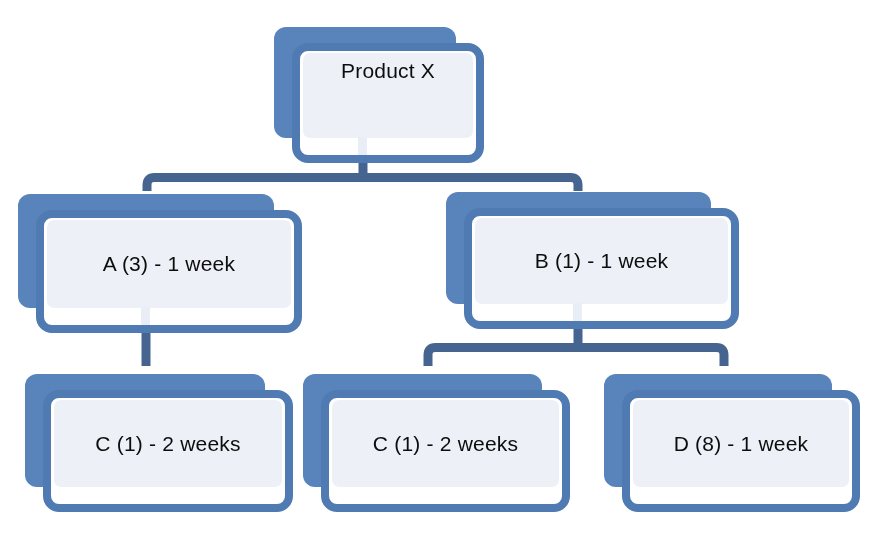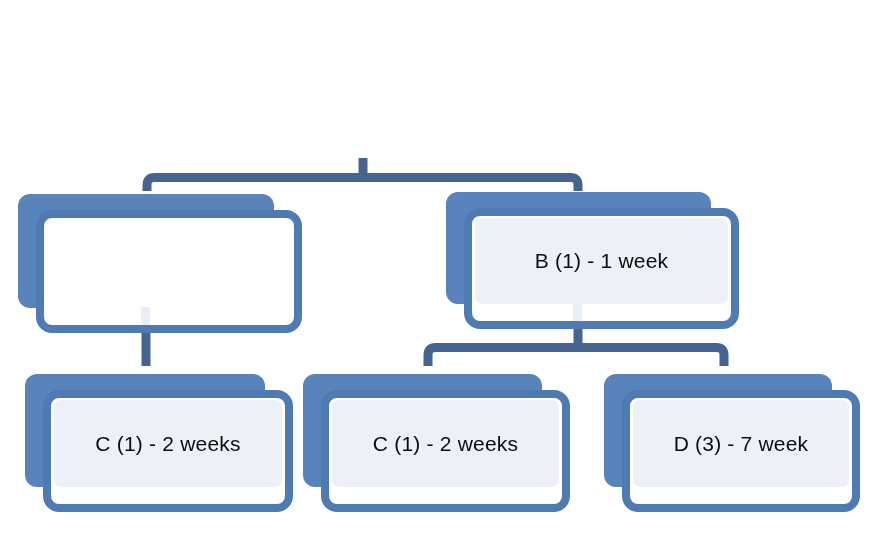--- a/index.html
+++ b/index.html
@@ -93,24 +93,36 @@
 
     <path d="M147 191 V185 Q147 177.5 154.5 177.5 H570.5 Q578 177.5 578 185 V191"></path>
 
     <path d="M146 330 V366"></path>
 
     <path d="M578 329 V352"></path>
 
     <path d="M428 366 V355 Q428 347.5 435.5 347.5 H716.5 Q724 347.5 724 355 V366"></path>
   </svg>
 
+  <div class="node align-top" style="left:292px; top:43px; width:192px; height:120px;">
+    <div class="back"></div>
+    <div class="front">
+      <div class="fill">
+        <span class="label">Product X</span>
+      </div>
+      <div class="ghost" style="left:58px;"></div>
+    </div>
+  </div>
 
   <div class="node" style="left:36px; top:210px; width:266px; height:123px;">
     <div class="back"></div>
     <div class="front">
+      <div class="fill">
+        <span class="label">A (3) - 1 week</span>
+      </div>
       <div class="ghost" style="left:97px;"></div>
     </div>
   </div>
 
   <div class="node" style="left:464px; top:208px; width:275px; height:121px;">
     <div class="back"></div>
     <div class="front">
       <div class="fill">
         <span class="label">B (1) - 1 week</span>
       </div>
@@ -133,18 +145,18 @@
       <div class="fill">
         <span class="label">C (1) - 2 weeks</span>
       </div>
     </div>
   </div>
 
   <div class="node" style="left:622px; top:390px; width:238px; height:122px;">
     <div class="back"></div>
     <div class="front">
       <div class="fill">
-        <span class="label">D (3) - 7 week</span>
+        <span class="label">D (8) - 1 week</span>
       </div>
     </div>
   </div>
 
 </div>
 
 </body></html>

